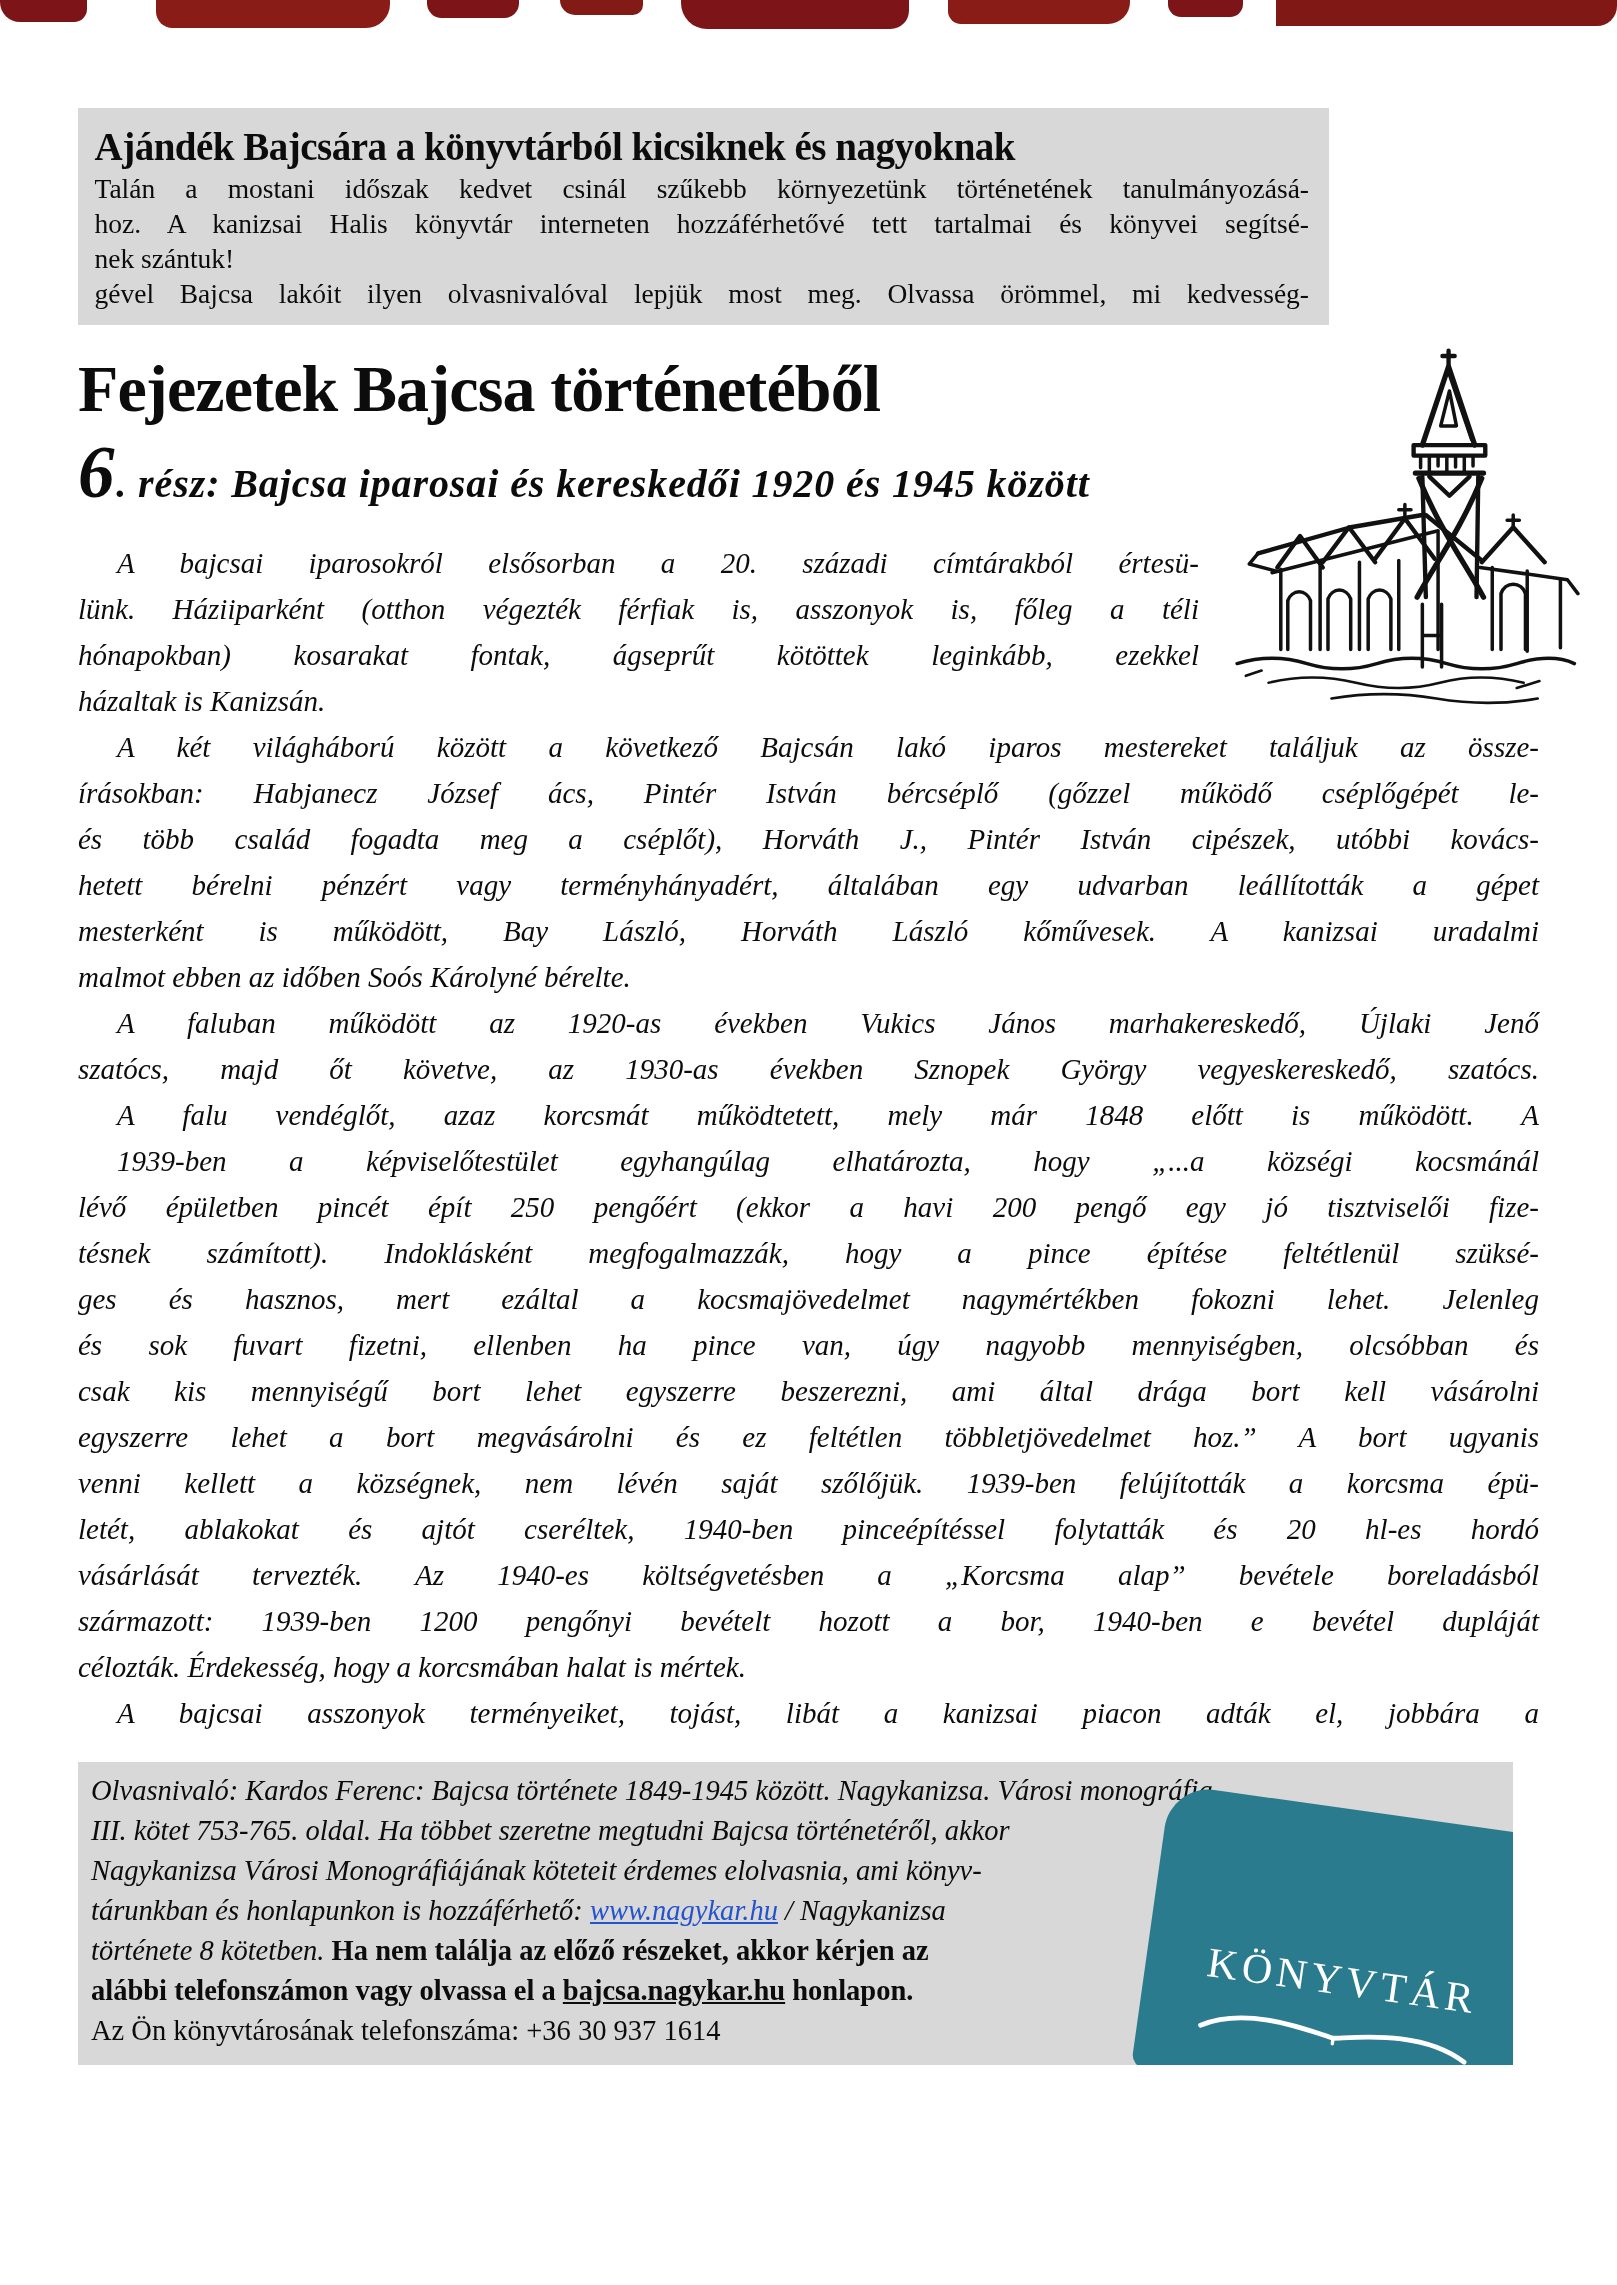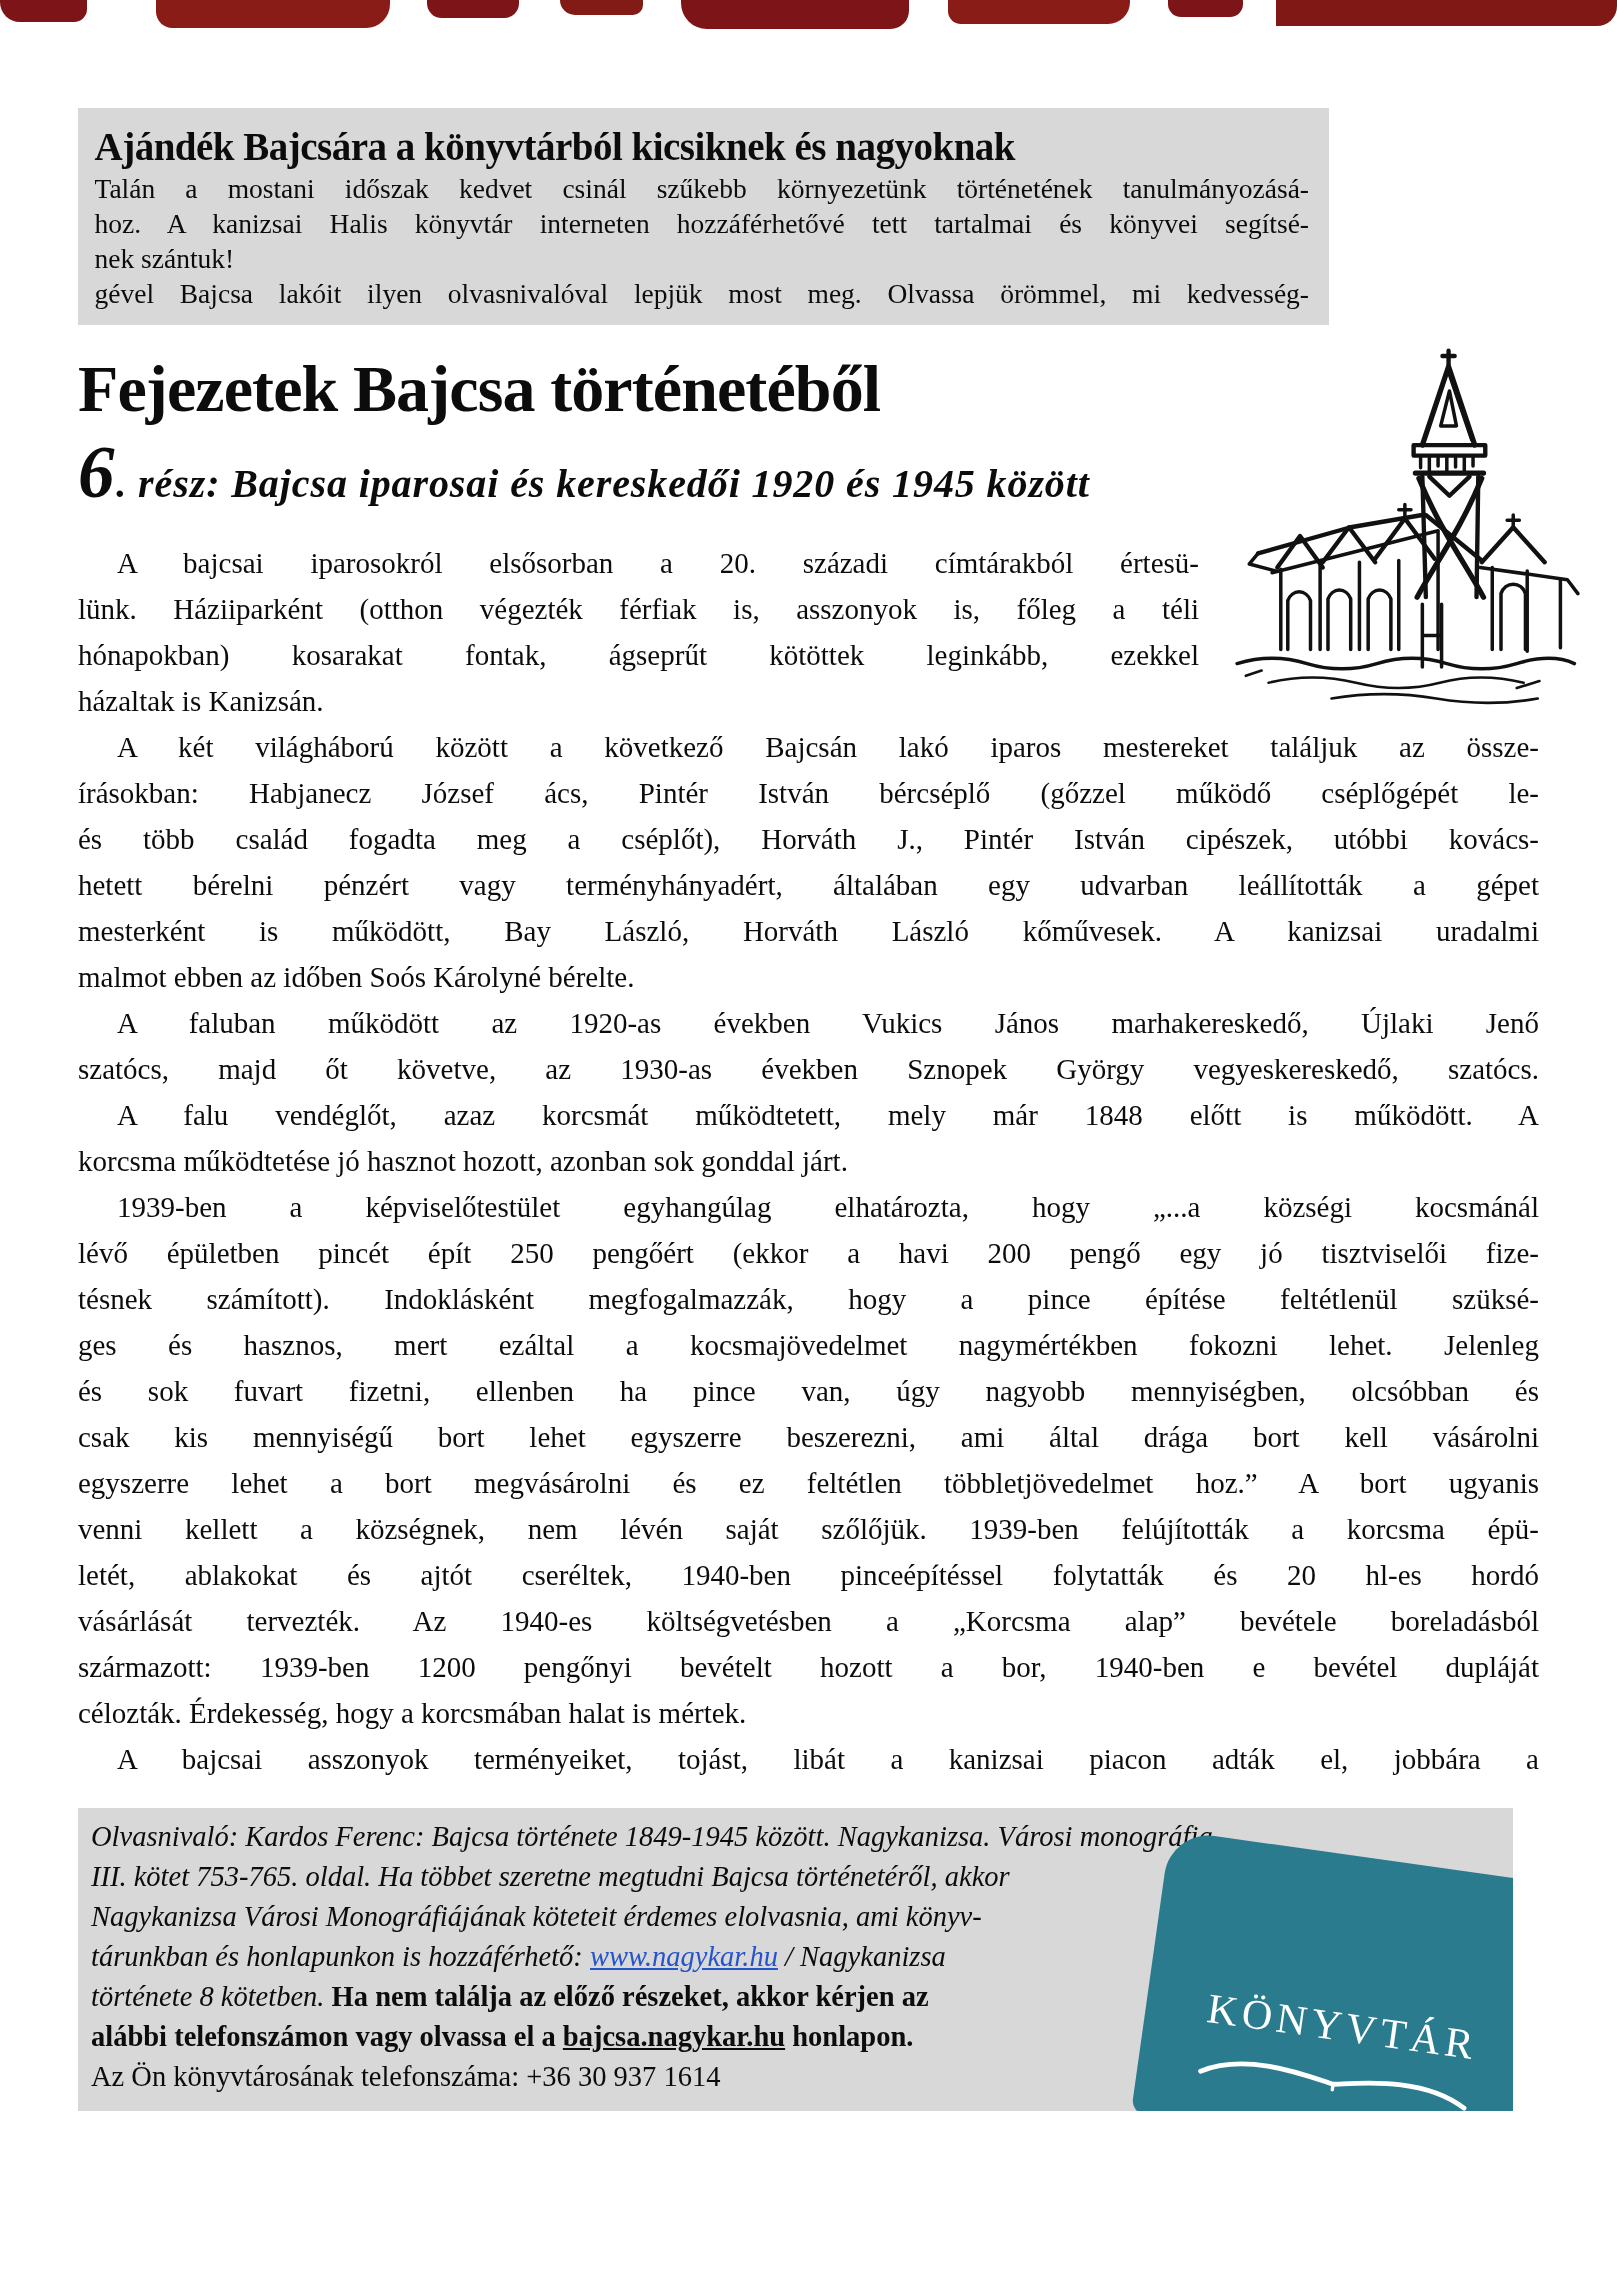--- a/index.html
+++ b/index.html
@@ -47,21 +47,21 @@
   .subtitle .rest{font-size:40px;letter-spacing:0.9px;}
 
   
   .church{
     float:right;width:377px;height:367px;margin:16.5px -57px 5.5px 20px;
   }
   .church svg{width:100%;height:100%;}
 
   
   .body-text{margin-top:31px;}
-  .para .jline{font-size:29px;line-height:46px;}
+  .para .jline{font-size:29px;line-height:46px;font-style:italic;}
 
   
   .reading-box{
     position:relative;clear:both;margin-top:26px;
     background:var(--gray,#d8d8d8);
     width:1435px;height:303px;box-sizing:border-box;
     padding:9.2px 0 0 13px;overflow:hidden;
   }
   .fline{font-size:28.5px;line-height:40px;white-space:nowrap;}
   .s-i{font-style:italic;}
@@ -177,21 +177,20 @@
         <div class="jline">hetett bérelni pénzért vagy terményhányadért, általában egy udvarban leállították a gépet</div>
         <div class="jline">mesterként is működött, Bay László, Horváth László kőművesek. A kanizsai uradalmi</div>
         <div class="jline last">malmot ebben az időben Soós Károlyné bérelte.</div>
       </div>
       <div class="para">
         <div class="jline first">A faluban működött az 1920-as években Vukics János marhakereskedő, Újlaki Jenő</div>
         <div class="jline">szatócs, majd őt követve, az 1930-as években Sznopek György vegyeskereskedő, szatócs.</div>
       </div>
       <div class="para">
         <div class="jline first">A falu vendéglőt, azaz korcsmát működtetett, mely már 1848 előtt is működött. A</div>
-        <div class="jline last">korcsma működtetése jó hasznot hozott, azonban sok gonddal járt.</div>
       </div>
       <div class="para">
         <div class="jline first">1939-ben a képviselőtestület egyhangúlag elhatározta, hogy „...a községi kocsmánál</div>
         <div class="jline">lévő épületben pincét épít 250 pengőért (ekkor a havi 200 pengő egy jó tisztviselői fize-</div>
         <div class="jline">tésnek számított). Indoklásként megfogalmazzák, hogy a pince építése feltétlenül szüksé-</div>
         <div class="jline">ges és hasznos, mert ezáltal a kocsmajövedelmet nagymértékben fokozni lehet. Jelenleg</div>
         <div class="jline">és sok fuvart fizetni, ellenben ha pince van, úgy nagyobb mennyiségben, olcsóbban és</div>
         <div class="jline">csak kis mennyiségű bort lehet egyszerre beszerezni, ami által drága bort kell vásárolni</div>
         <div class="jline">egyszerre lehet a bort megvásárolni és ez feltétlen többletjövedelmet hoz.” A bort ugyanis</div>
         <div class="jline">venni kellett a községnek, nem lévén saját szőlőjük. 1939-ben felújították a korcsma épü-</div>

